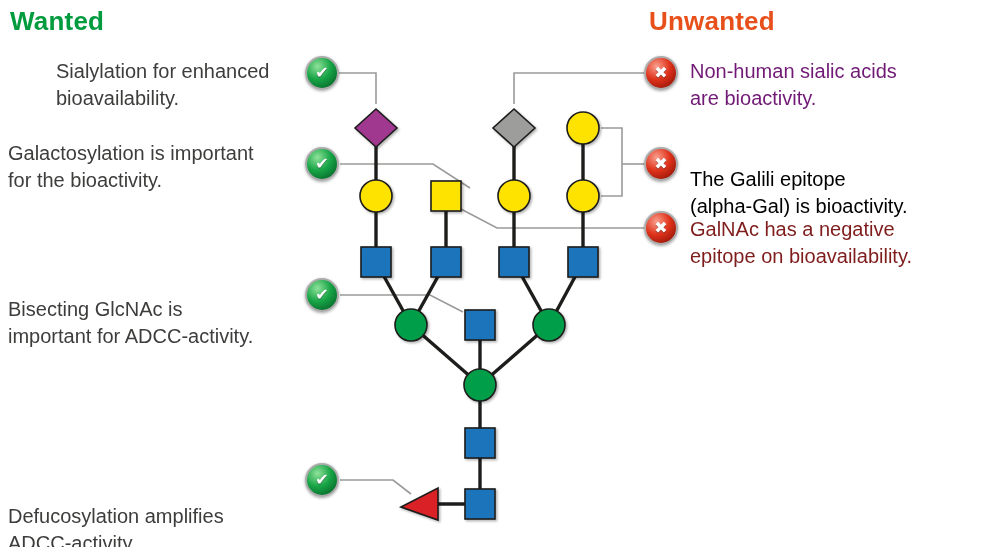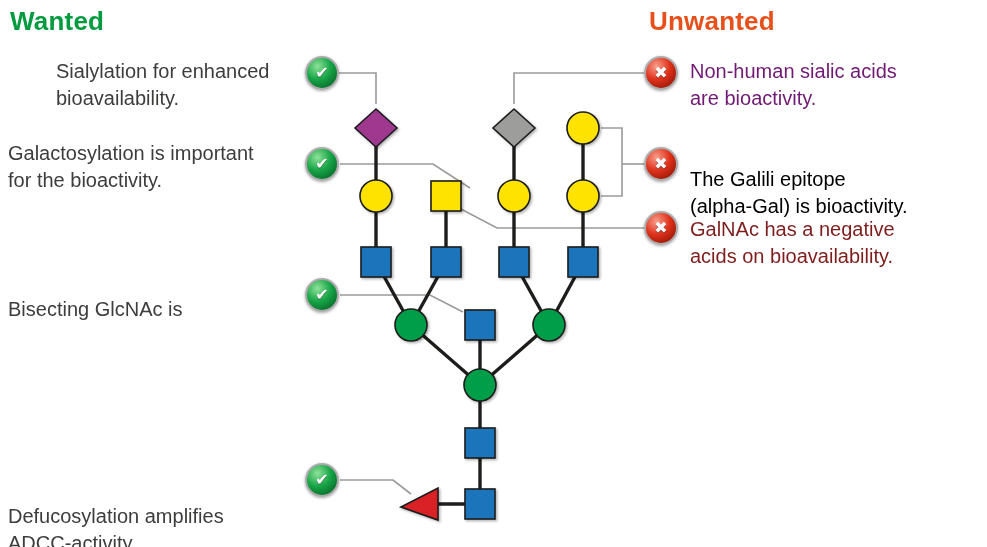--- a/index.html
+++ b/index.html
@@ -88,37 +88,38 @@
   <div class="note" style="left: 8px; top: 58px; width: 300px; color: rgb(61, 61, 60); margin-left: 48px;">
     <span>Sialylation for enhanced</span><br>
     <span>bioavailability.</span>
   </div>
   <div class="note" style="left: 8px; top: 140px; width: 300px; color: rgb(61, 61, 60);">
     <span>Galactosylation is important</span><br>
     <span>for the bioactivity.</span>
   </div>
   <div class="note" style="left: 8px; top: 296px; width: 300px; color: rgb(61, 61, 60);">
     <span>Bisecting GlcNAc is</span><br>
+    <span>important for ADCC-activity.</span>
   </div>
   <div class="note" style="left: 8px; top: 465px; width: 300px; color: rgb(61, 61, 60); margin-top: 38px;">
     <span>Defucosylation amplifies</span><br>
     <span>ADCC-activity.</span>
   </div>
 
   <div class="note" style="left: 690px; top: 58px; width: 295px; color: #701a75;">
     <span>Non-human sialic acids</span><br>
     <span>are bioactivity.</span>
   </div>
   <div class="note" style="left: 690px; top: 143px; width: 295px; color: #000000; margin-top: 23px;">
     <span>The Galili epitope</span><br>
     <span>(alpha-Gal) is bioactivity.</span>
   </div>
   <div class="note" style="left: 690px; top: 216px; width: 295px; color: #7f1d1d;">
     <span>GalNAc has a negative</span><br>
-    <span>acids on bioavailability.</span>
+    <span>epitope on bioavailability.</span>
   </div>
 
   <div class="badge green" style="left:305px;top:56px">
     <span>✔</span>
     </div>
   <div class="badge green" style="left:305px;top:147px">
     <span>✔</span>
     </div>
   <div class="badge green" style="left:305px;top:278px">
     <span>✔</span>

